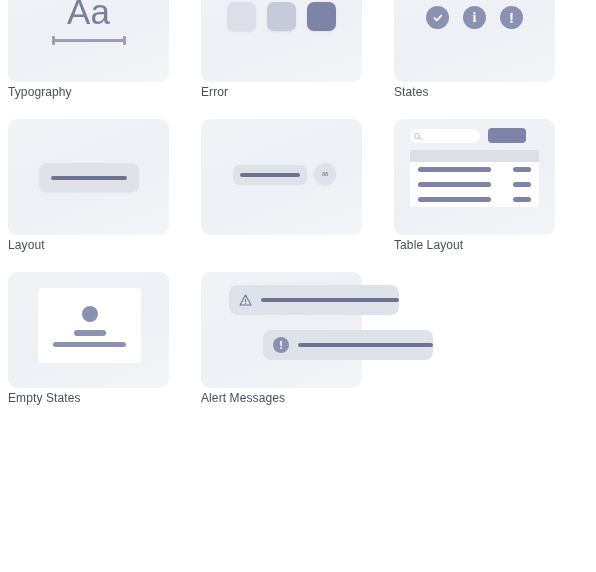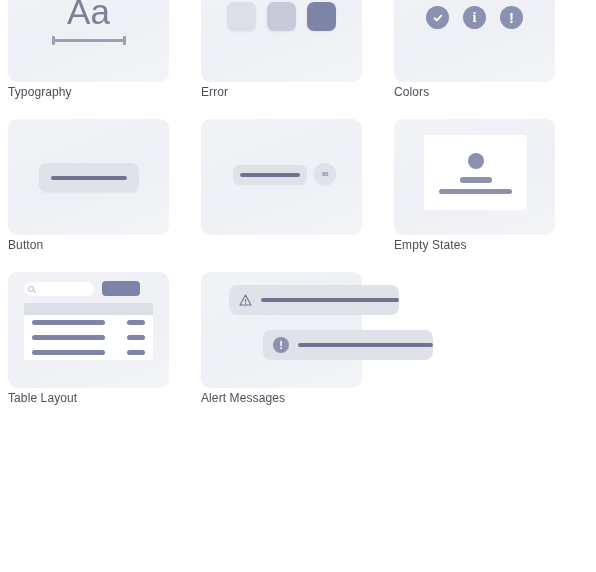--- a/index.html
+++ b/index.html
@@ -420,56 +420,43 @@
             </div>
             <div class="icon-circle">
               <span class="glyph-i">i</span>
             </div>
             <div class="icon-circle">
               <span class="glyph-x">!</span>
             </div>
           </div>
         </div>
       </div>
-      <div class="card-label">Colors</div>
+      <div class="card-label">States</div>
     </div>
 
     <div class="cell">
       <div class="card">
         <div class="card-clip">
           <div class="btn-shape"></div>
         </div>
       </div>
-      <div class="card-label">Button</div>
+      <div class="card-label">Layout</div>
     </div>
 
     <div class="cell">
       <div class="card">
         <div class="card-clip">
           <div class="pill-shape"></div>
           <div class="badge-dot">
             <span>88</span>
           </div>
         </div>
       </div>
     </div>
 
-
-    <div class="cell">
-      <div class="card">
-        <div class="card-clip">
-          <div class="empty-panel">
-            <div class="empty-circle"></div>
-            <div class="empty-bar-short"></div>
-            <div class="empty-bar-long"></div>
-          </div>
-        </div>
-      </div>
-      <div class="card-label">Empty States</div>
-    </div>
 
     <div class="cell">
       <div class="card">
         <div class="card-clip">
           <div class="table-panel">
             <div class="table-toolbar">
               <div class="table-search">
                 <span class="mag"></span>
               </div>
               <div class="table-btn"></div>
@@ -490,20 +477,33 @@
               </div>
             </div>
           </div>
         </div>
       </div>
       <div class="card-label">Table Layout</div>
     </div>
 
     <div class="cell">
       <div class="card">
+        <div class="card-clip">
+          <div class="empty-panel">
+            <div class="empty-circle"></div>
+            <div class="empty-bar-short"></div>
+            <div class="empty-bar-long"></div>
+          </div>
+        </div>
+      </div>
+      <div class="card-label">Empty States</div>
+    </div>
+
+    <div class="cell">
+      <div class="card">
         <div class="err-row r1">
           <span class="ico">
             <svg width="13" height="12" viewBox="0 0 13 12" aria-hidden="true">
               <path d="M6.5 1 L12 11 L1 11 Z" fill="none" stroke="#6e7490" stroke-width="1.1" stroke-linejoin="round"></path>
               <rect x="6" y="5" width="1.1" height="3.2" rx="0.5" fill="#6e7490"></rect>
               <rect x="6" y="9" width="1.1" height="1.1" rx="0.5" fill="#6e7490"></rect>
             </svg>
           </span>
           <span class="line"></span>
         </div>

